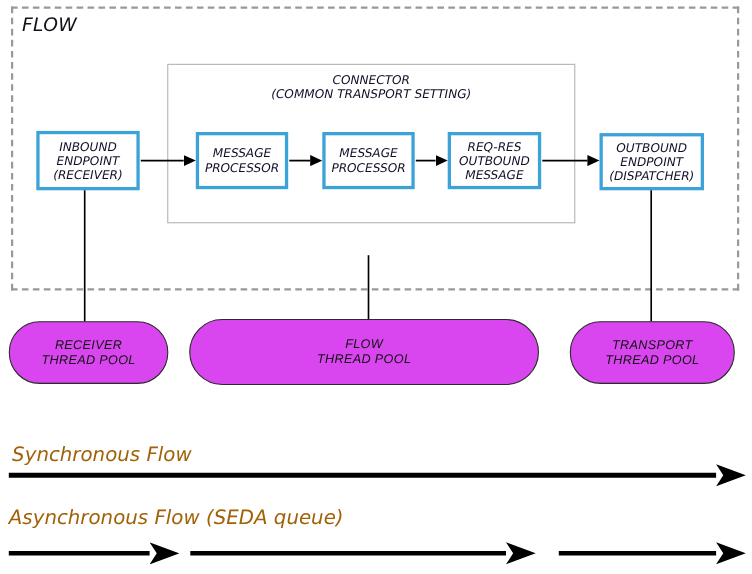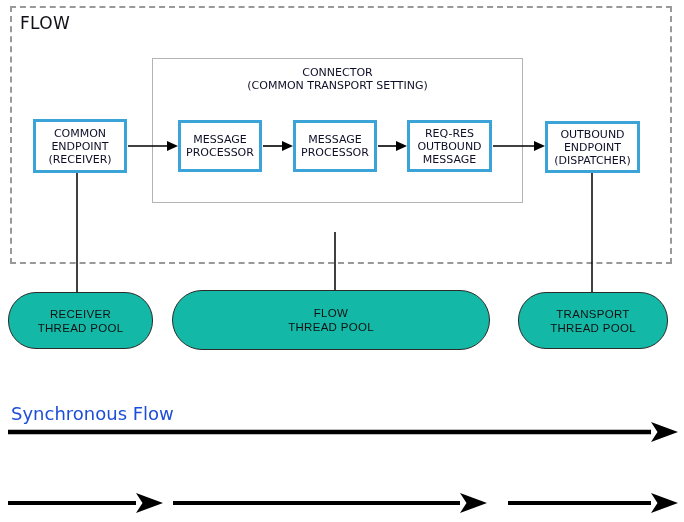--- a/index.html
+++ b/index.html
@@ -7,20 +7,21 @@
     padding: 0;
     background: #ffffff;
   }
   .canvas {
     position: relative;
     width: 684px;
     height: 522px;
     background: #ffffff;
     font-family: "DejaVu Sans", "Liberation Sans", sans-serif;
     overflow: hidden;
+    font-style: italic;
   }
   
   .flow-box {
     position: absolute;
     left: 10px;
     top: 6px;
     width: 662px;
     height: 258px;
     border: 2px dashed #999999;
     box-sizing: border-box;
@@ -71,41 +72,41 @@
   }
   .n-inbound   { left: 33px;  top: 119px; width: 94px; height: 54px; }
   .n-mp1       { left: 178px; top: 120px; width: 84px; height: 52px; }
   .n-mp2       { left: 293px; top: 120px; width: 84px; height: 52px; }
   .n-reqres    { left: 407px; top: 120px; width: 85px; height: 52px; }
   .n-outbound  { left: 545px; top: 121px; width: 95px; height: 52px; }
   
   .pool {
     position: absolute;
     border: 1.5px solid #2b2b2b;
-    background: #14b8a6;
+    background: #d946ef;
     box-sizing: border-box;
     display: flex;
     align-items: center;
     justify-content: center;
     text-align: center;
     font-family: "Liberation Sans", sans-serif;
     font-size: 11.5px;
     line-height: 14px;
     color: #111111;
     letter-spacing: 0.3px;
     white-space: pre-line;
   }
   .p-receiver   { left: 8px;   top: 292px; width: 145px; height: 57px; border-radius: 28px; }
   .p-flow       { left: 172px; top: 290px; width: 318px; height: 60px; border-radius: 30px; }
   .p-dispatcher { left: 518px; top: 292px; width: 150px; height: 57px; border-radius: 28px; }
   
   .legend-label {
     position: absolute;
     font-size: 18px;
-    color: #1d4ed8;
+    color: #a16207;
   }
   .l-sync  { left: 11px; top: 403px; }
   .l-async { left: 8px;  top: 460px; }
   
   .overlay {
     position: absolute;
     left: 0;
     top: 0;
     pointer-events: none;
   }
@@ -117,21 +118,21 @@
 
   <div class="flow-box">
     <span class="flow-label">FLOW</span>
   </div>
 
   <div class="connector-box">
     <div class="connector-title">CONNECTOR
 (COMMON TRANSPORT SETTING)</div>
   </div>
 
-  <div class="node n-inbound">COMMON
+  <div class="node n-inbound">INBOUND
 ENDPOINT
 (RECEIVER)</div>
   <div class="node n-mp1">MESSAGE
 PROCESSOR</div>
   <div class="node n-mp2">MESSAGE
 PROCESSOR</div>
   <div class="node n-reqres">REQ-RES
 OUTBOUND
 MESSAGE</div>
   <div class="node n-outbound">OUTBOUND
@@ -139,20 +140,21 @@
 (DISPATCHER)</div>
 
   <div class="pool p-receiver">RECEIVER
 THREAD POOL</div>
   <div class="pool p-flow">FLOW
 THREAD POOL</div>
   <div class="pool p-dispatcher">TRANSPORT
 THREAD POOL</div>
 
   <div class="legend-label l-sync">Synchronous Flow</div>
+  <div class="legend-label l-async">Asynchronous Flow (SEDA queue)</div>
 
   <svg class="overlay" width="684" height="522" viewBox="0 0 684 522">
     <defs>
       <marker id="ah-small" markerUnits="userSpaceOnUse" markerWidth="11" markerHeight="10" viewBox="0 0 11 10" refX="0" refY="5" orient="auto">
         <path d="M0,0 L11,5 L0,10 z" fill="#000000"></path>
       </marker>
       <marker id="ah-big" markerUnits="userSpaceOnUse" markerWidth="27" markerHeight="24" viewBox="0 0 27 24" refX="0" refY="12" orient="auto">
         <path d="M0,2 L27,12 L0,22 L6.5,12 z" fill="#000000"></path>
       </marker>
     </defs>

